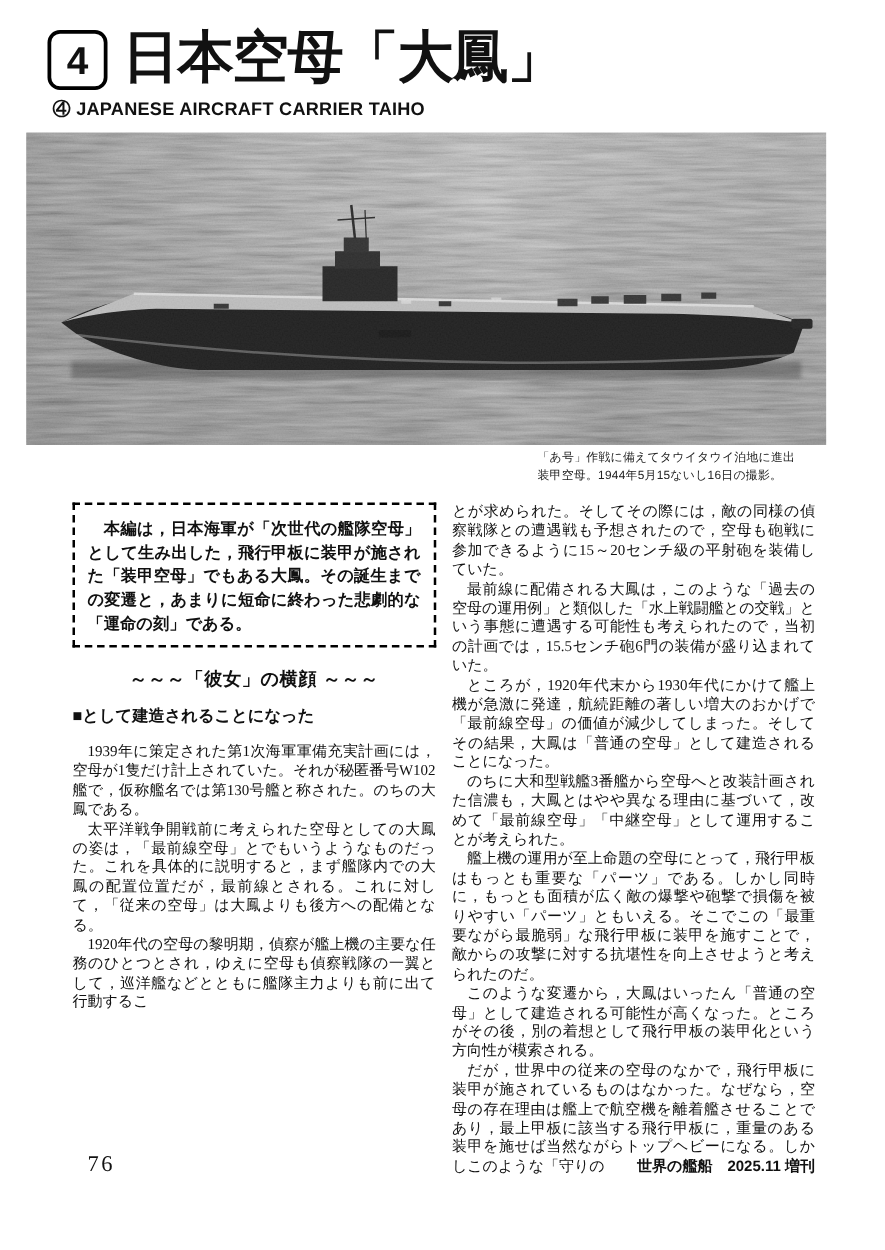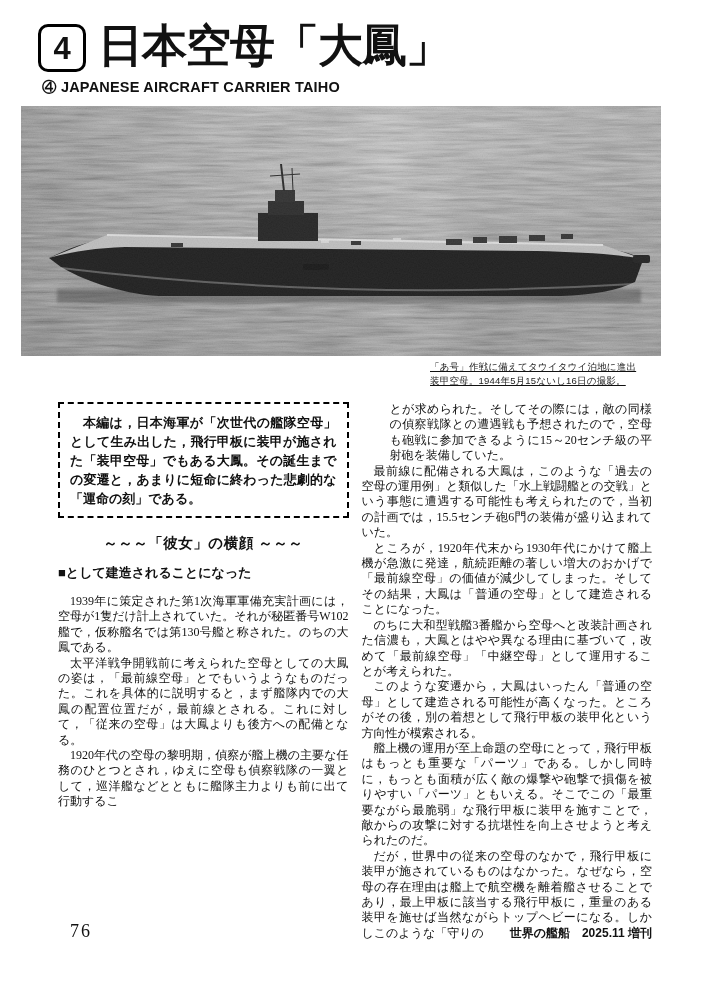--- a/index.html
+++ b/index.html
@@ -27,21 +27,21 @@
     font-family:"Liberation Sans", sans-serif;
     font-weight:900;font-size:45px;line-height:1.1;
     letter-spacing:-1px;white-space:nowrap;
   }
   .subtitle{
     font-family:"Liberation Sans", sans-serif;
     font-weight:700;font-size:14.5px;
     margin:6px 0 0 4px;letter-spacing:0.2px;
   }
   
-  .photo-wrap{margin:9px 33px 0 21px;text-decoration:underline;}
+  .photo-wrap{margin:9px 33px 0 21px;}
   .photo{display:block;width:640px;height:250px;}
   .caption{
     width:245px;margin:4px 0 0 auto;
     font-family:"Liberation Sans", sans-serif;
     font-size:9.5px;line-height:14px;color:#222;
     letter-spacing:0.2px;
   }
   
   .content{
     display:flex;gap:13px;
@@ -65,21 +65,21 @@
   .section-heading{
     font-family:"Liberation Sans", sans-serif;
     font-weight:700;font-size:13px;
     margin:11px 0 0 0;
   }
   .body-text p{
     margin:0;font-size:12px;line-height:15.4px;
     text-align:justify;text-indent:1em;
     letter-spacing:0;
   }
-  .body-text p.no-indent{text-indent:0;margin-left:28px;}
+  .body-text p.no-indent{text-indent:0;}
   .left-body{margin-top:12px;}
   
   .footer{
     position:absolute;left:58px;right:56px;top:921px;
     display:flex;justify-content:space-between;align-items:flex-start;
   }
   .page-number{
     font-family:"Liberation Serif", serif;
     font-size:18px;letter-spacing:2px;margin-left:12px;text-align:right;
   }
@@ -204,22 +204,22 @@
         <p>1920年代の空母の黎明期，偵察が艦上機の主要な任務のひとつとされ，ゆえに空母も偵察戦隊の一翼として，巡洋艦などとともに艦隊主力よりも前に出て行動するこ</p>
       </div>
     </div>
 
     <div class="col">
       <div class="body-text">
         <p class="no-indent">とが求められた。そしてその際には，敵の同様の偵察戦隊との遭遇戦も予想されたので，空母も砲戦に参加できるように15～20センチ級の平射砲を装備していた。</p>
         <p>最前線に配備される大鳳は，このような「過去の空母の運用例」と類似した「水上戦闘艦との交戦」という事態に遭遇する可能性も考えられたので，当初の計画では，15.5センチ砲6門の装備が盛り込まれていた。</p>
         <p>ところが，1920年代末から1930年代にかけて艦上機が急激に発達，航続距離の著しい増大のおかげで「最前線空母」の価値が減少してしまった。そしてその結果，大鳳は「普通の空母」として建造されることになった。</p>
         <p>のちに大和型戦艦3番艦から空母へと改装計画された信濃も，大鳳とはやや異なる理由に基づいて，改めて「最前線空母」「中継空母」として運用することが考えられた。</p>
+        <p>艦上機の運用が至上命題の空母にとって，飛行甲板はもっとも重要な「パーツ」である。しかし同時に，もっとも面積が広く敵の爆撃や砲撃で損傷を被りやすい「パーツ」ともいえる。そこでこの「最重要ながら最脆弱」な飛行甲板に装甲を施すことで，敵からの攻撃に対する抗堪性を向上させようと考えられたのだ。</p>
         <p>このような変遷から，大鳳はいったん「普通の空母」として建造される可能性が高くなった。ところがその後，別の着想として飛行甲板の装甲化という方向性が模索される。</p>
-        <p>艦上機の運用が至上命題の空母にとって，飛行甲板はもっとも重要な「パーツ」である。しかし同時に，もっとも面積が広く敵の爆撃や砲撃で損傷を被りやすい「パーツ」ともいえる。そこでこの「最重要ながら最脆弱」な飛行甲板に装甲を施すことで，敵からの攻撃に対する抗堪性を向上させようと考えられたのだ。</p>
         <p>だが，世界中の従来の空母のなかで，飛行甲板に装甲が施されているものはなかった。なぜなら，空母の存在理由は艦上で航空機を離着艦させることであり，最上甲板に該当する飛行甲板に，重量のある装甲を施せば当然ながらトップヘビーになる。しかしこのような「守りの</p>
       </div>
     </div>
 
   </div>
 
   <div class="footer">
     <div class="page-number">76</div>
     <div class="publication">世界の艦船　2025.11 増刊</div>
   </div>

